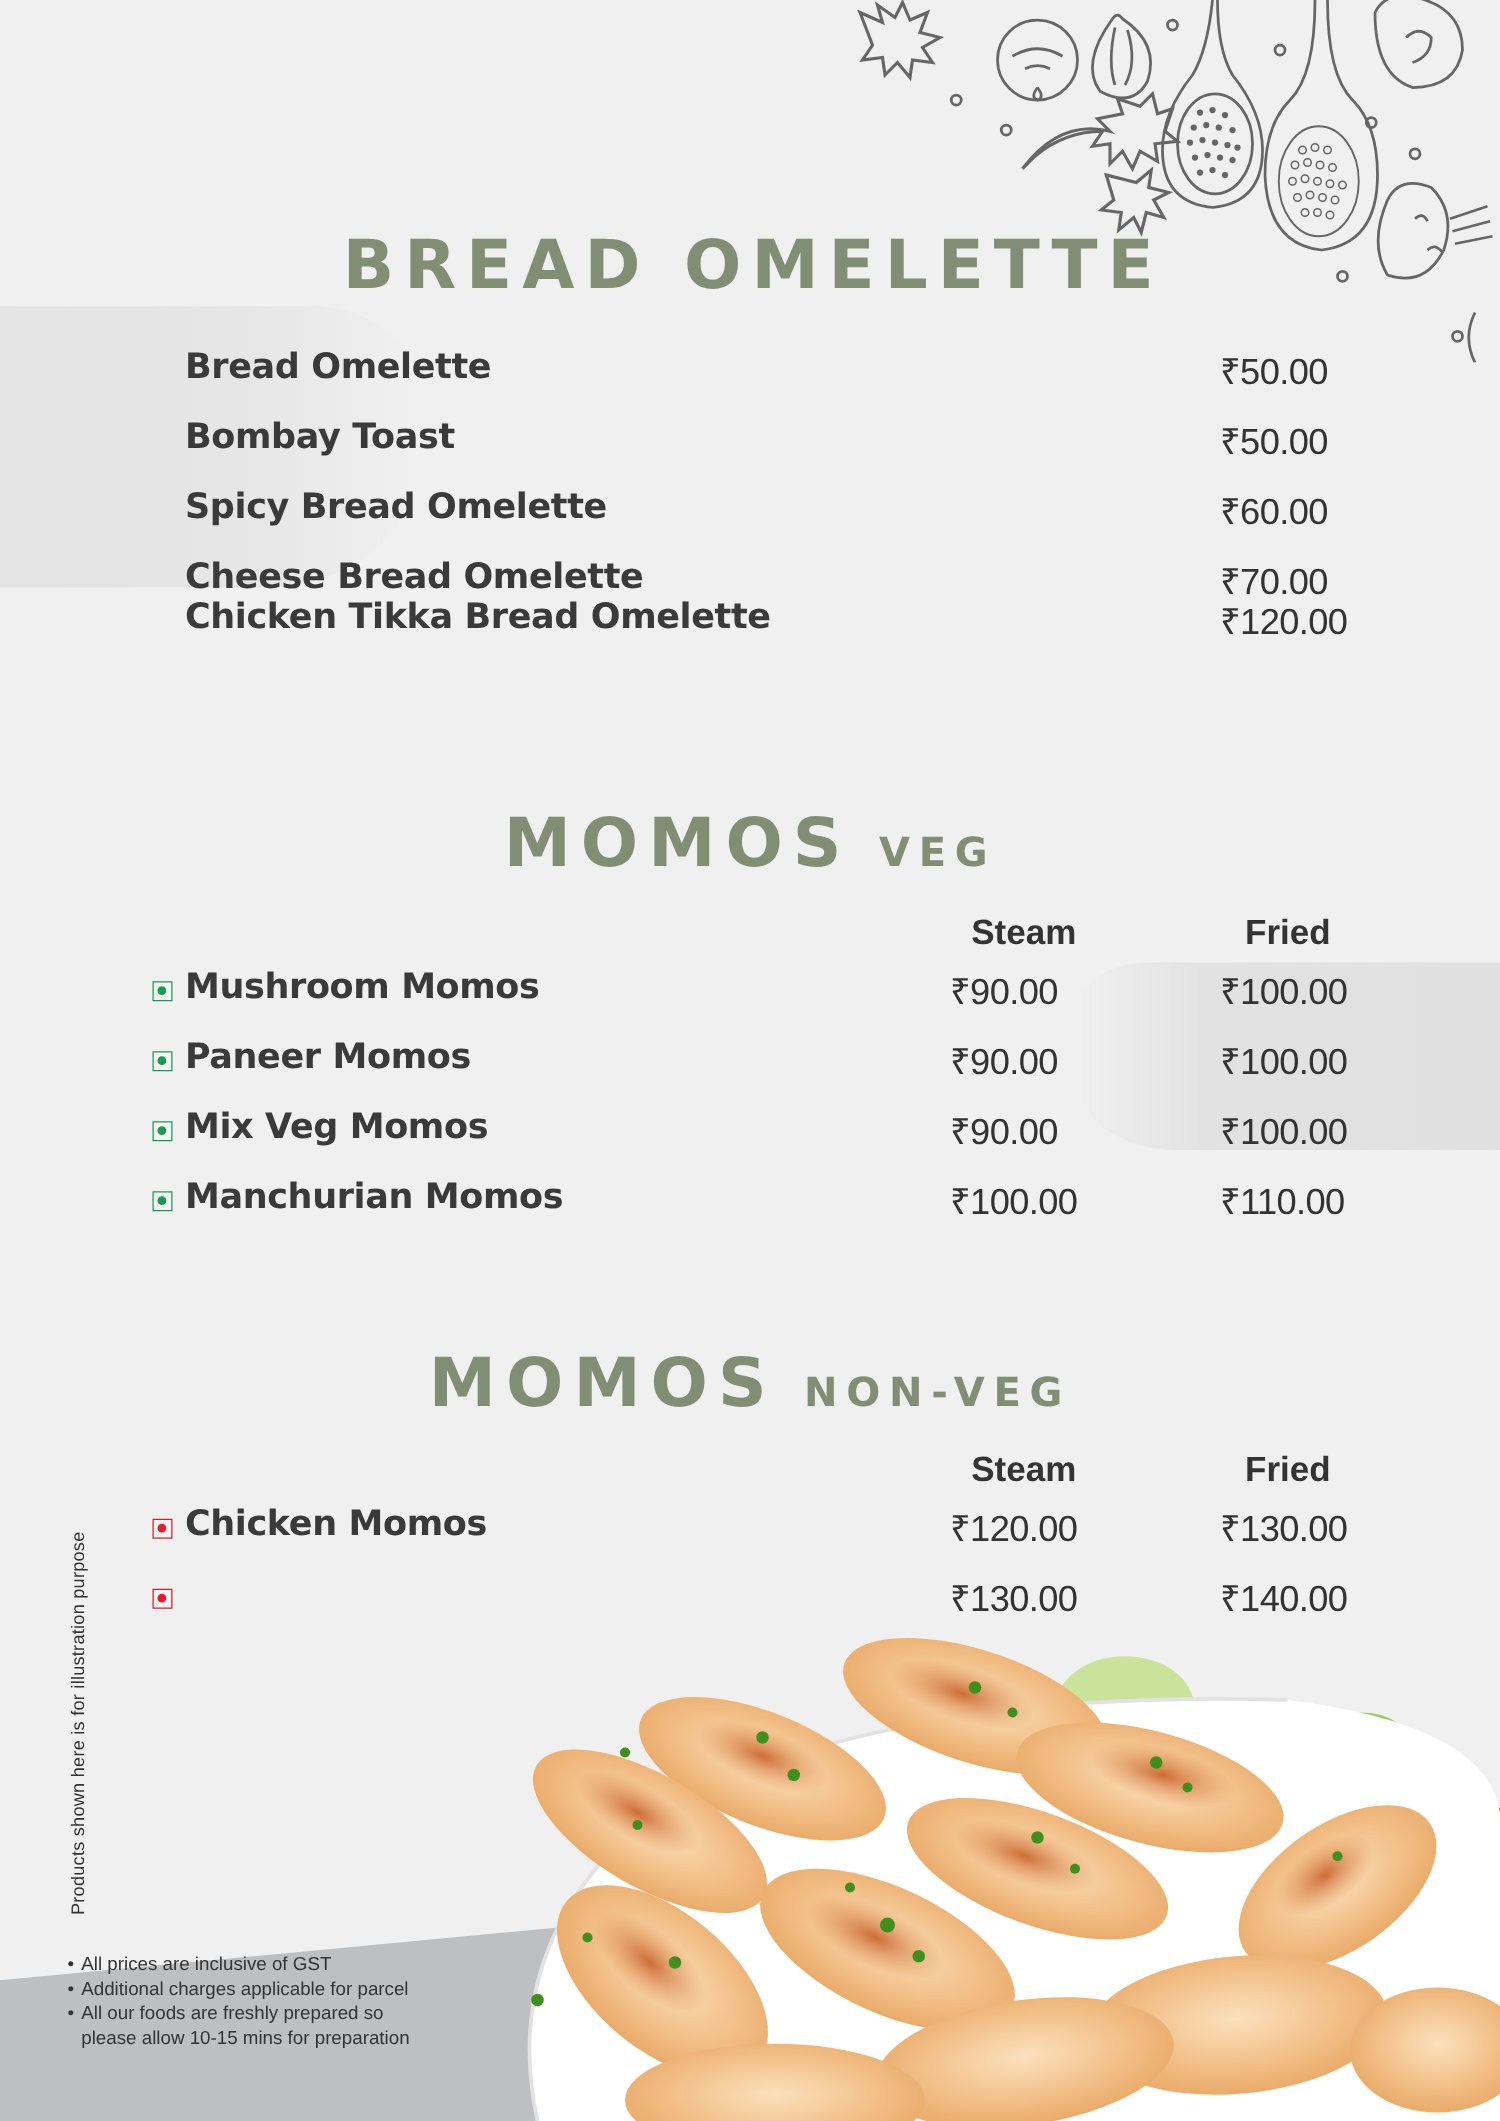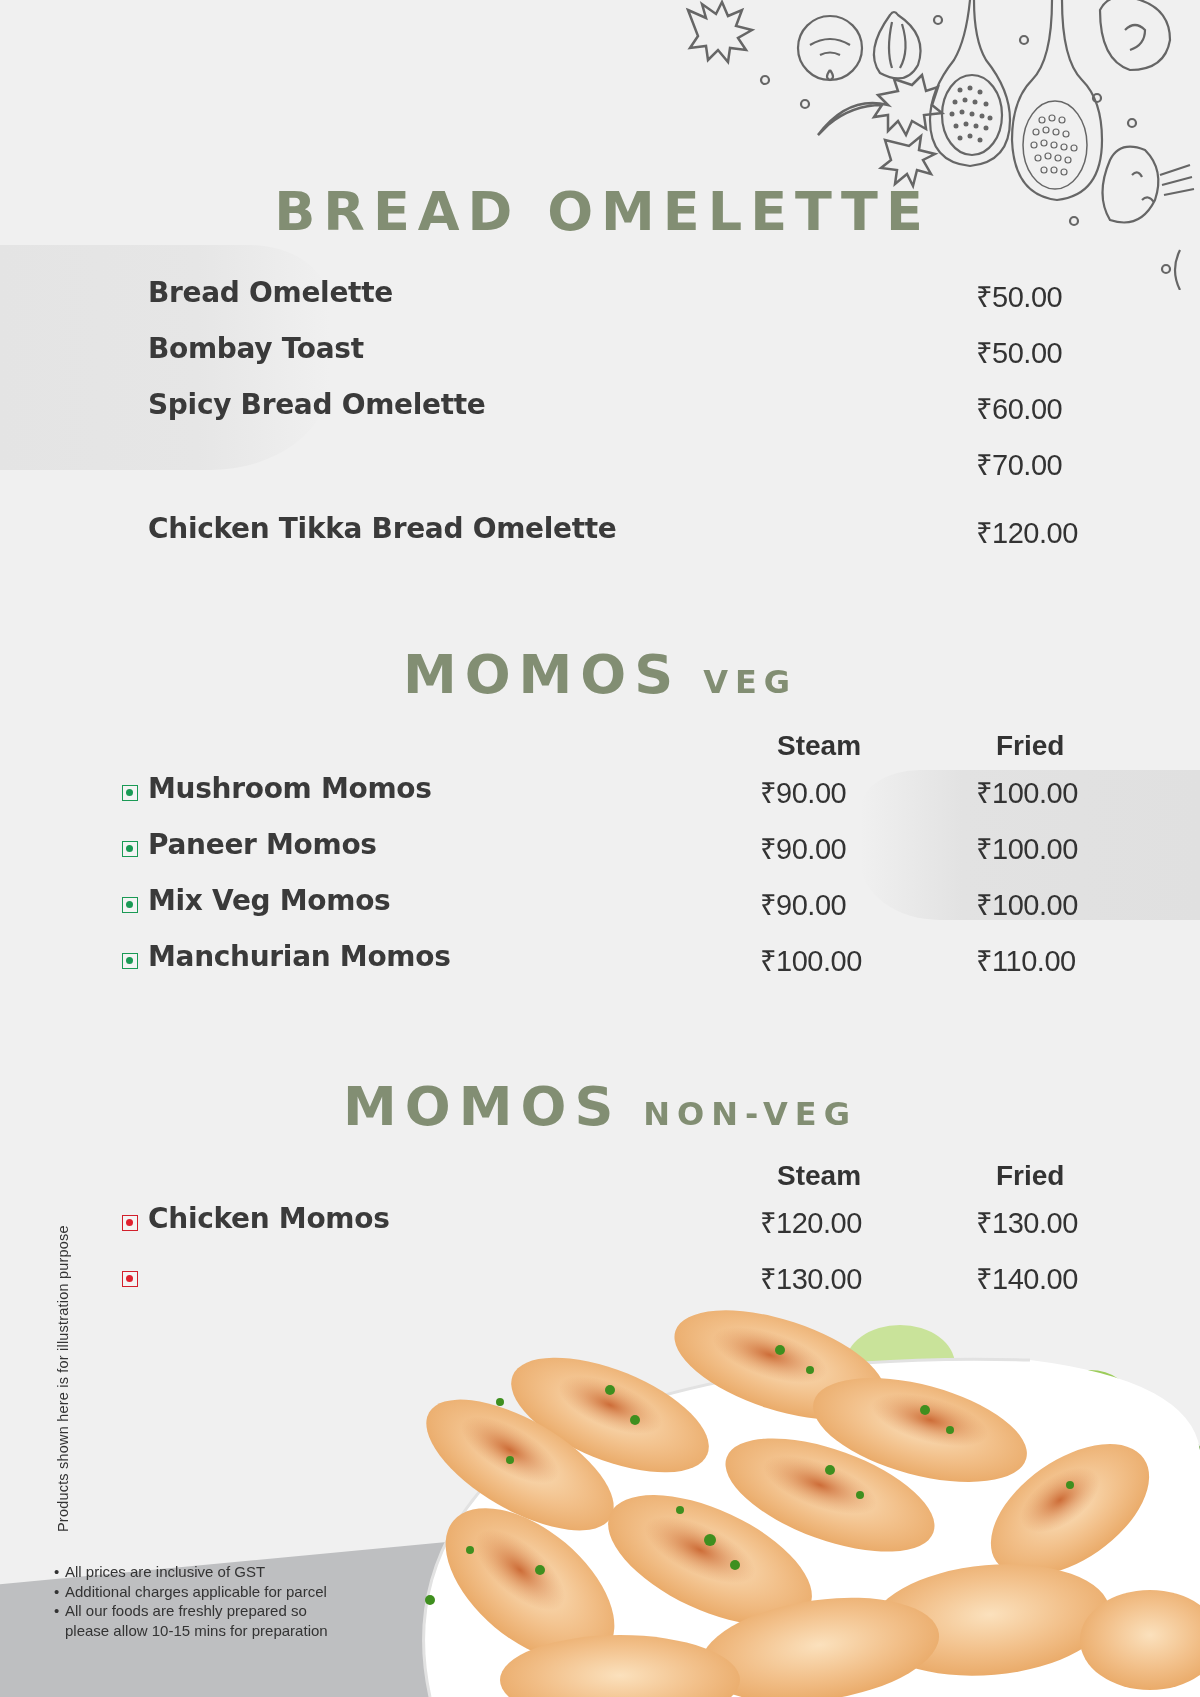--- a/index.html
+++ b/index.html
@@ -192,23 +192,24 @@
   </div>
   <div class="row" style="top:332px">
     <span class="item-name">Bombay Toast</span>
     <span class="price price-single">₹50.00</span>
   </div>
   <div class="row" style="top:388px">
     <span class="item-name">Spicy Bread Omelette</span>
     <span class="price price-single">₹60.00</span>
   </div>
   <div class="row" style="top:444px">
+    <span class="item-name">Cheese Bread Omelette</span>
     <span class="price price-single">₹70.00</span>
   </div>
-  <div class="row" style="top:512px">
+  <div class="row" style="top:476px">
     <span class="item-name">Chicken Tikka Bread Omelette</span>
     <span class="price price-single">₹120.00</span>
   </div>
 
   <div class="section-title t2">
     <span class="main">MOMOS</span><span class="sub">VEG</span>
   </div>
 
   <span class="col-head" style="left:777px; top:730px">Steam</span>
   <span class="col-head" style="left:996px; top:730px">Fried</span>

